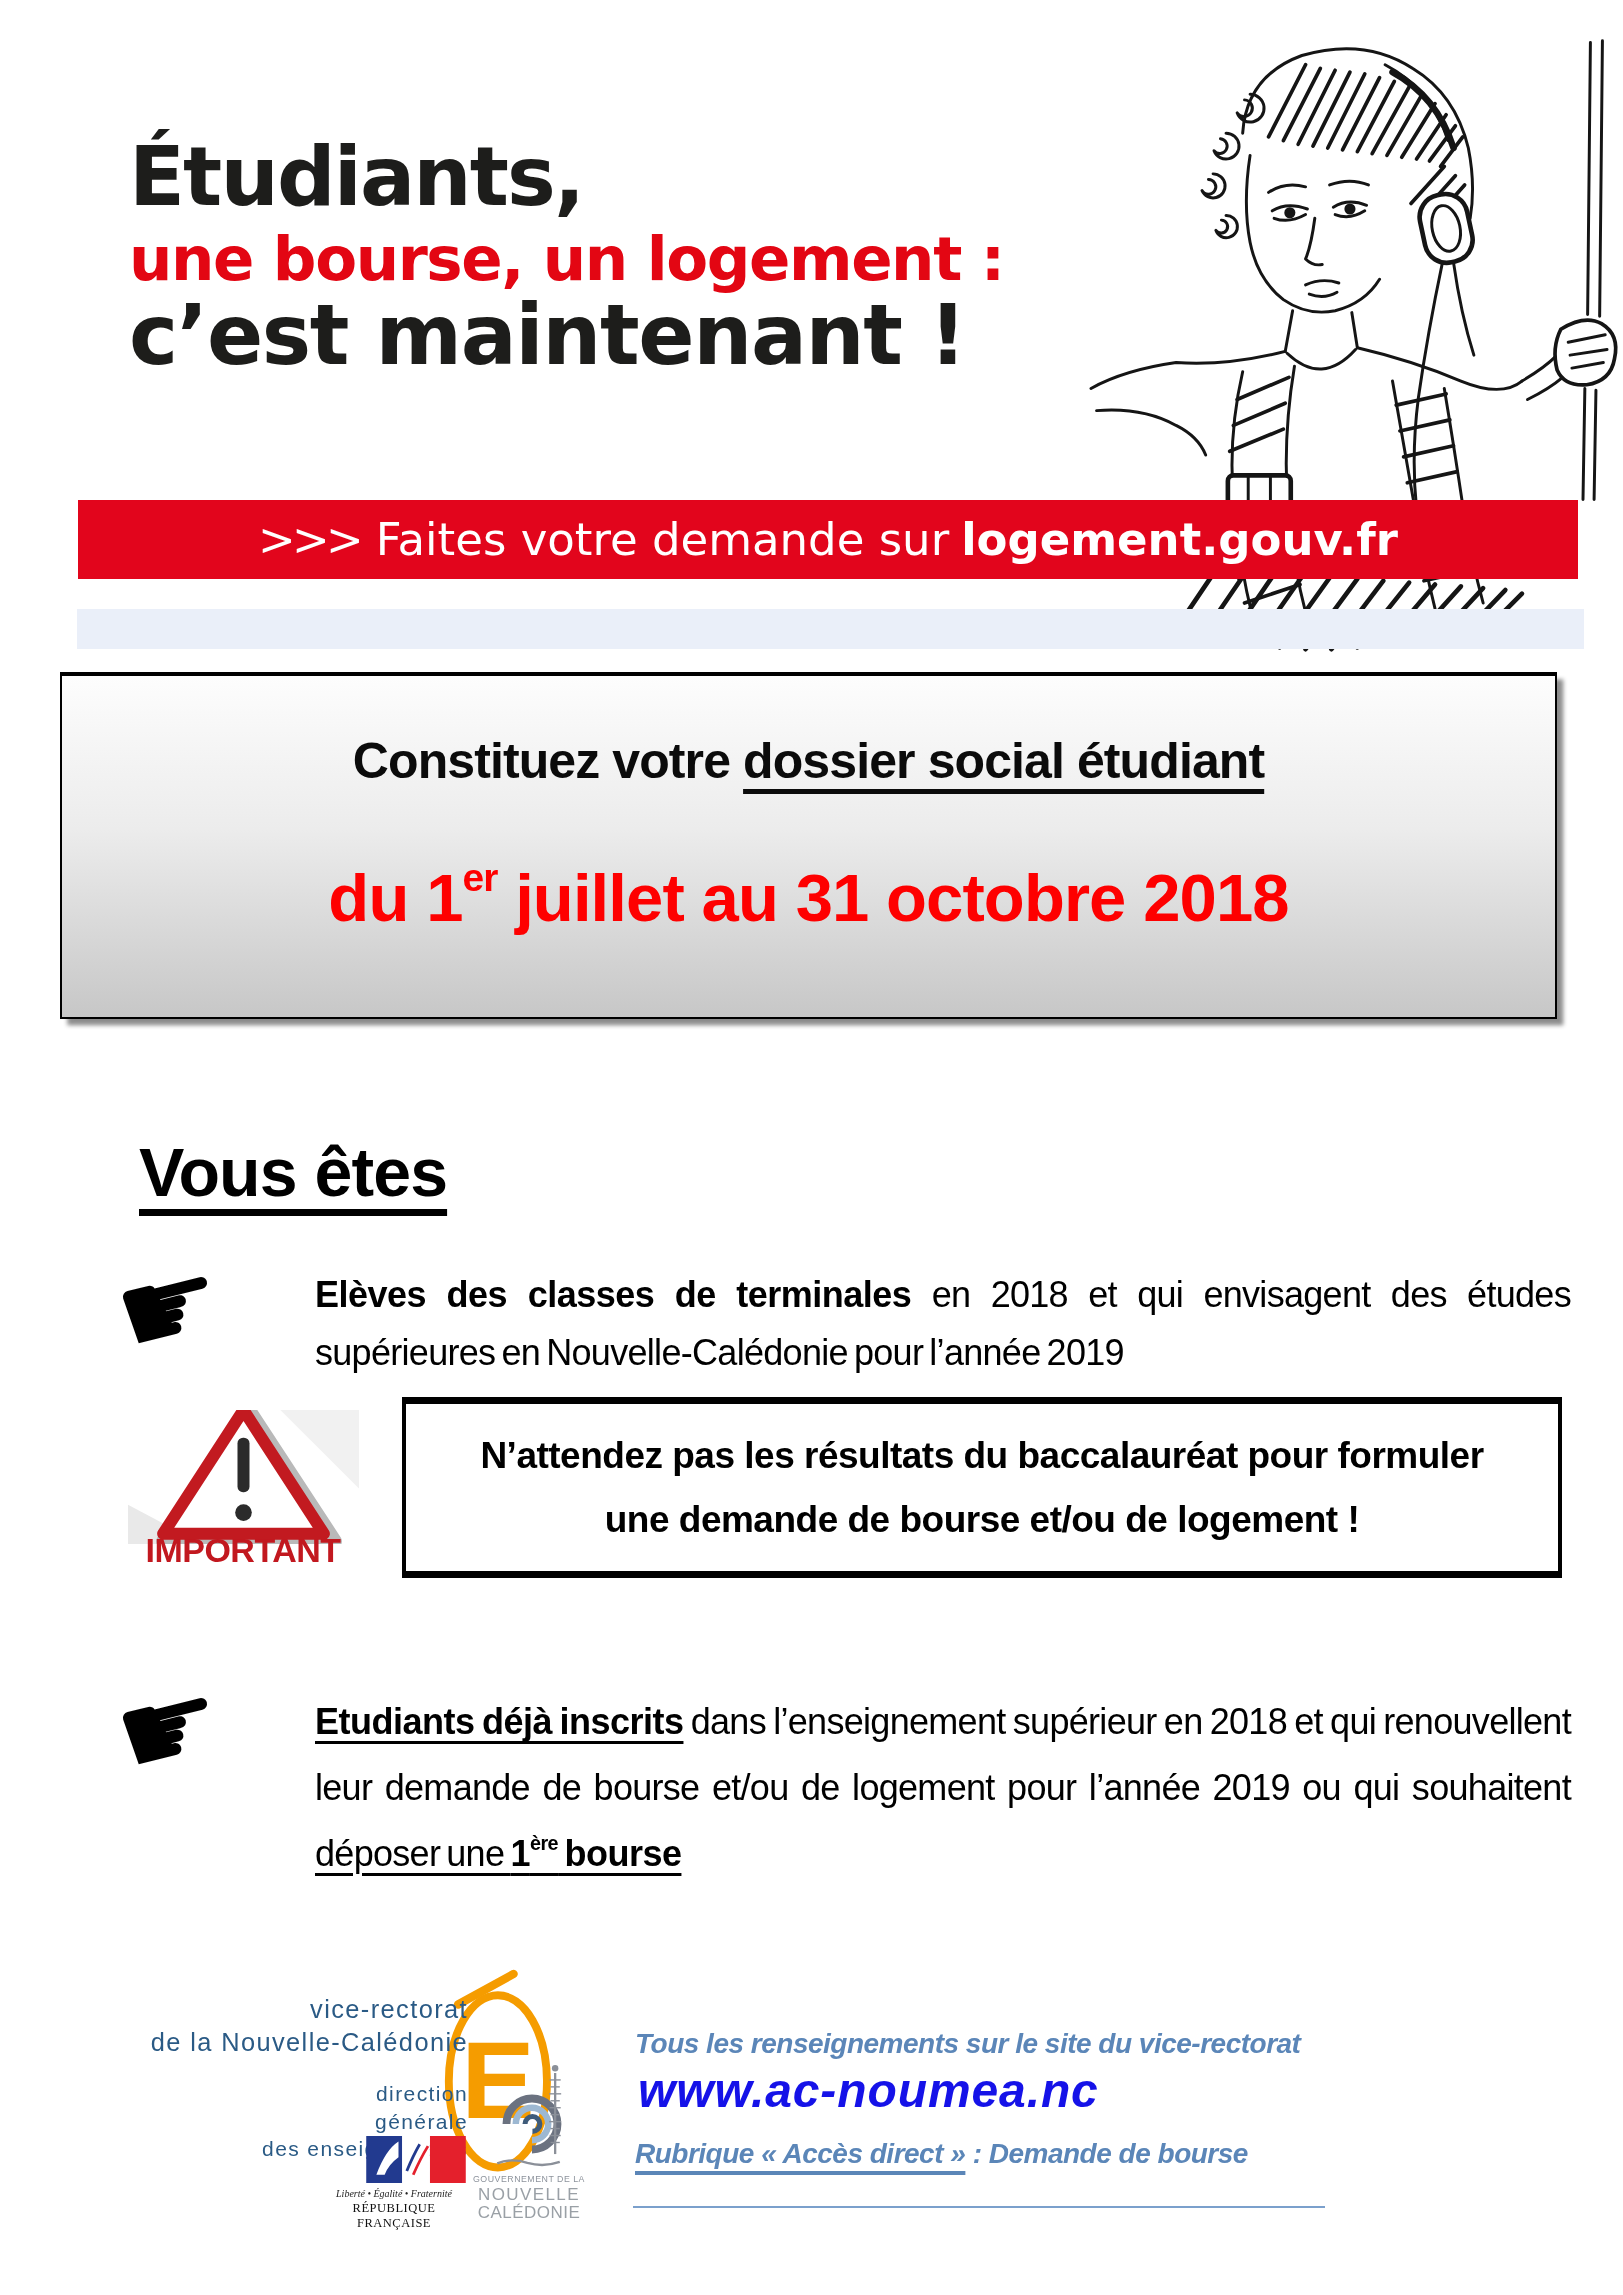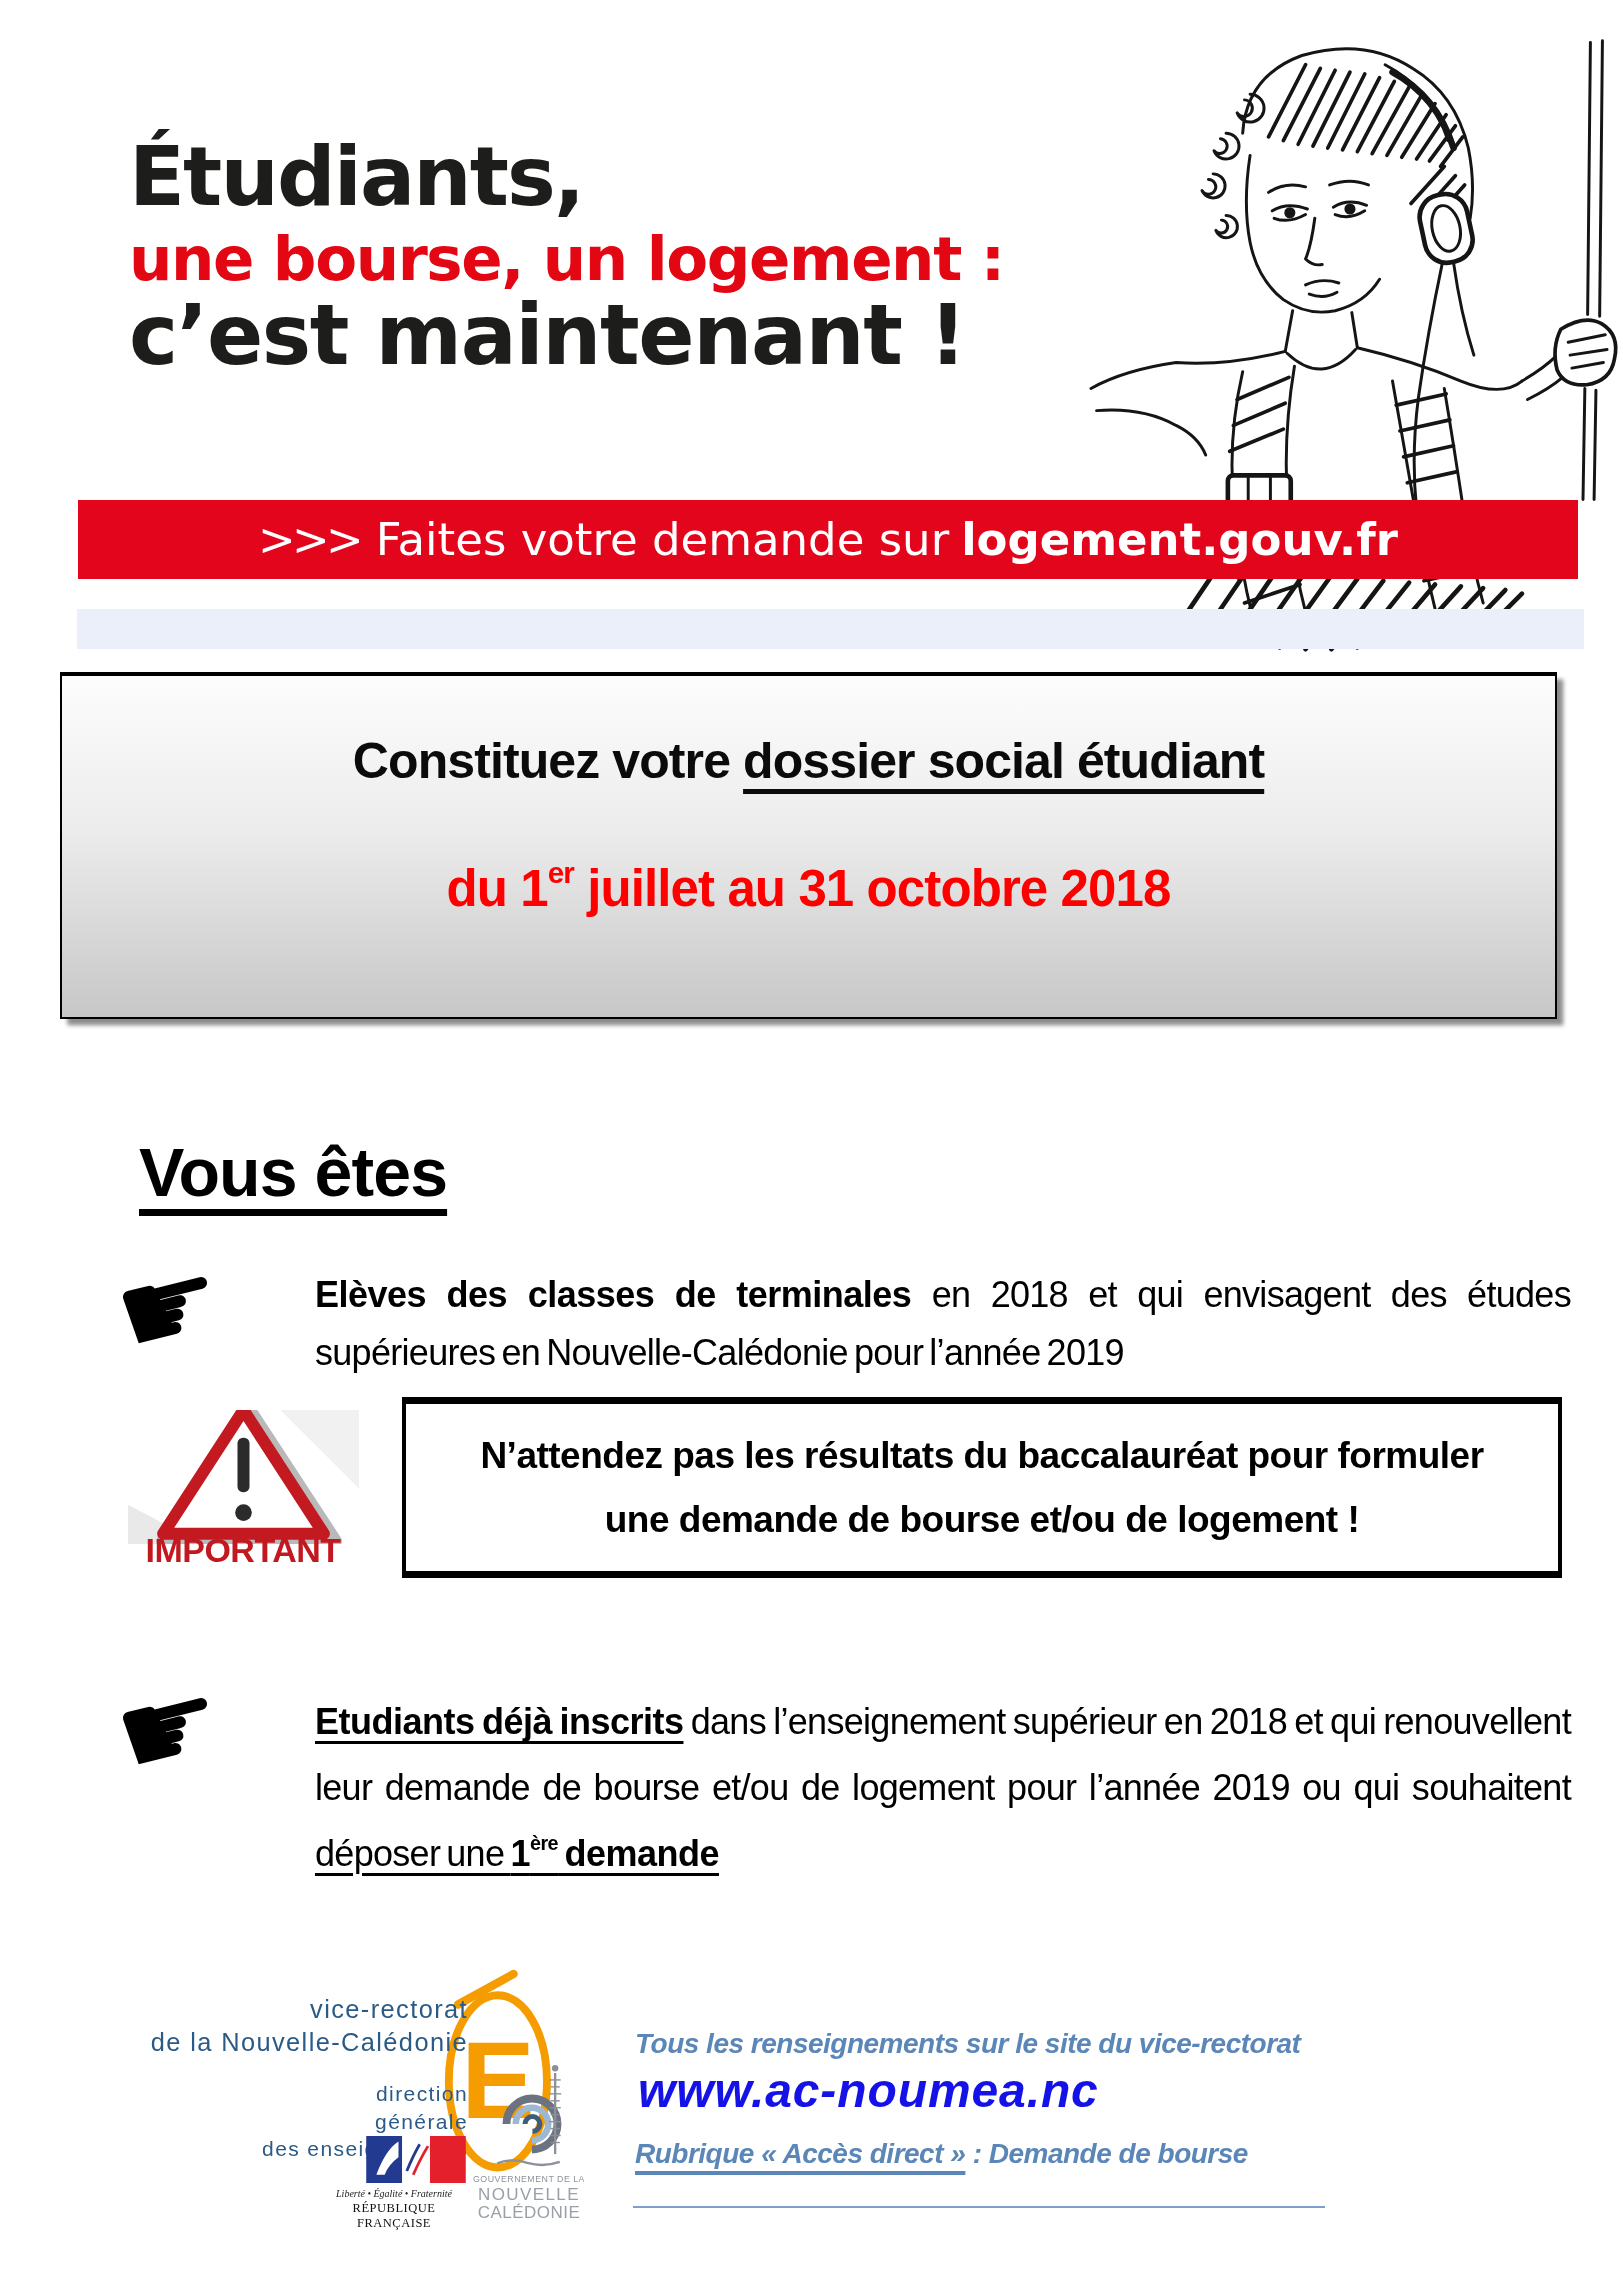--- a/index.html
+++ b/index.html
@@ -27,21 +27,21 @@
   
   .notice{
     position:absolute;left:60px;top:672px;width:1497px;height:347px;box-sizing:border-box;
     border:2.8px solid #000;border-top-width:4.2px;
     background:linear-gradient(180deg,#fdfdfd 0%,#ececec 45%,#c7c7c7 100%);
     box-shadow:7.4px 7.4px 4.2px rgba(0,0,0,0.45);
     z-index:4;text-align:center;
   }
   .notice-title{margin-top:56px;font-size:50px;font-weight:bold;color:#0b0b0b;letter-spacing:-0.9px;}
   .tu{text-decoration:underline;text-decoration-thickness:4.6px;text-underline-offset:11px;}
-  .notice-date{margin-top:69px;font-size:51px;font-weight:bold;color:#fe0000;letter-spacing:-0.9px;}
+  .notice-date{margin-top:69px;font-size:67px;font-weight:bold;color:#fe0000;letter-spacing:-0.9px;}
   .sup{font-size:58%;vertical-align:super;position:relative;top:-0.18em;}
   .sup2{font-size:55%;vertical-align:super;position:relative;top:-0.12em;}
   
   .vous{
     position:absolute;left:139px;top:1133px;font-size:68px;font-weight:bold;color:#000;z-index:2;
     text-decoration:underline;text-decoration-thickness:6.5px;text-underline-offset:13px;letter-spacing:-0.9px;
   }
   
   .hand{position:absolute;font-family:"DejaVu Sans",sans-serif;font-size:117px;line-height:1;color:#000;transform:rotate(-14deg);z-index:2;}
   .hand1{left:117px;top:1249px;}
@@ -244,21 +244,21 @@
   </svg>
   <div class="imp-label">IMPORTANT</div>
 
   <div class="warn">
     <div>N’attendez pas les résultats du baccalauréat pour formuler</div>
     <div>une demande de bourse et/ou de logement !</div>
   </div>
 
   <div class="hand hand2">☛</div>
   <div class="para para2">
-    <b class="ul">Etudiants déjà inscrits</b><span> dans l’enseignement supérieur en 2018 et qui renouvellent leur demande de bourse et/ou de logement pour l’année 2019 ou qui souhaitent </span><span class="ul">déposer une </span><b class="ul"><span>1</span><span class="sup2">ère</span><span> demande</span></b>
+    <b class="ul">Etudiants déjà inscrits</b><span> dans l’enseignement supérieur en 2018 et qui renouvellent leur demande de bourse et/ou de logement pour l’année 2019 ou qui souhaitent </span><span class="ul">déposer une </span><b class="ul"><span>1</span><span class="sup2">ère</span><span> bourse</span></b>
   </div>
 
   <div class="vr">
     <div>vice-rectorat</div>
     <div>de la Nouvelle-Calédonie</div>
   </div>
   <div class="dg">
     <div>direction</div>
     <div>générale</div>
     <div>des enseignements</div>

